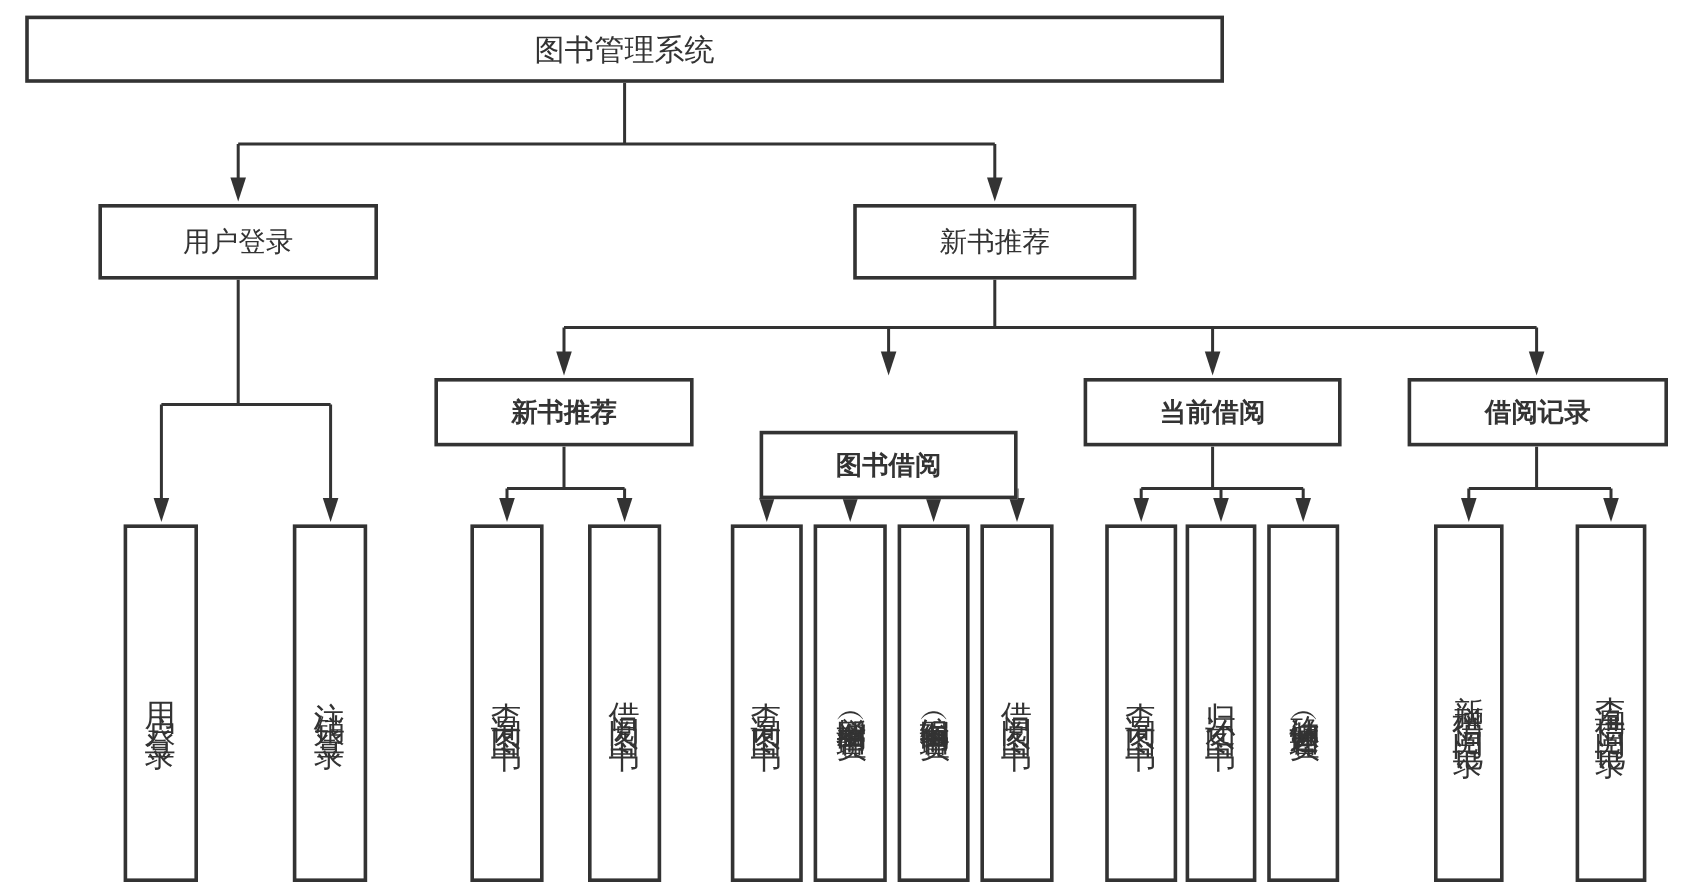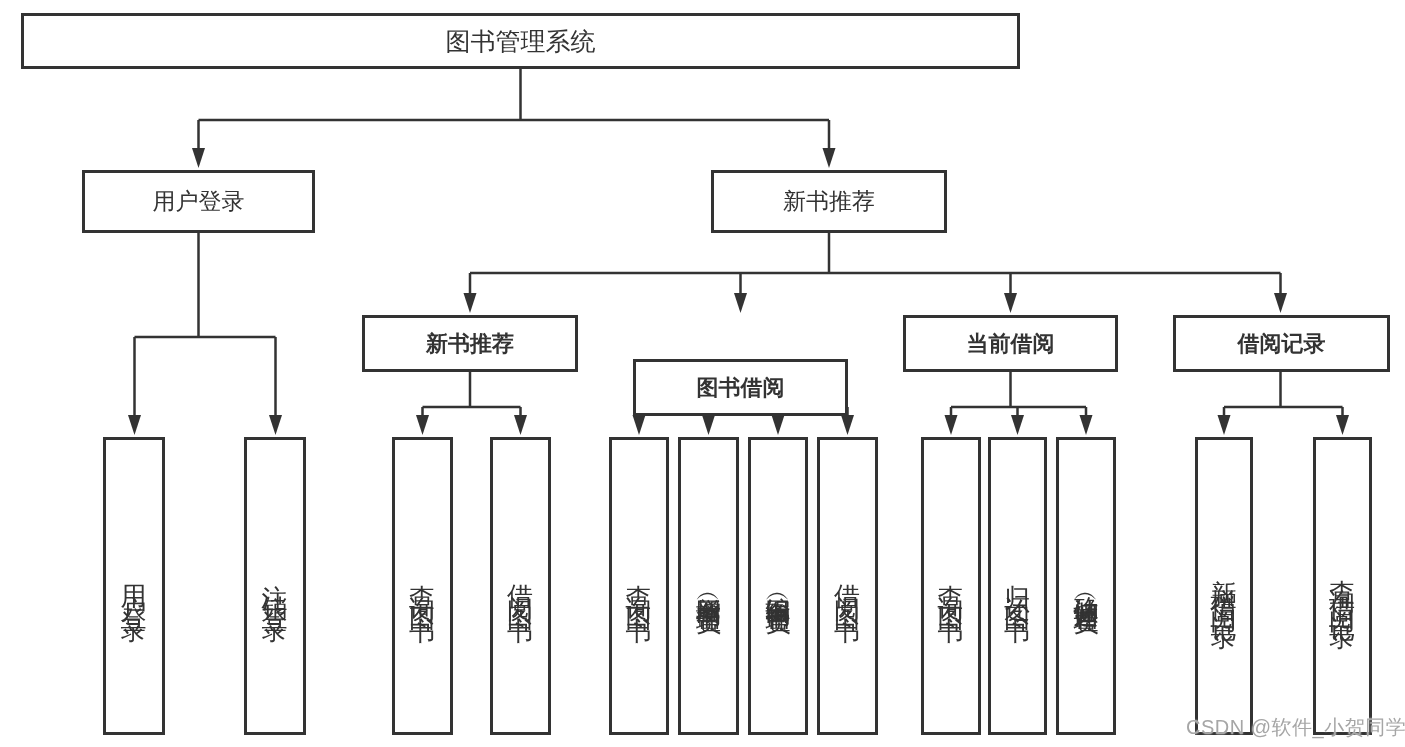--- a/index.html
+++ b/index.html
@@ -162,15 +162,14 @@
   <div class="box leaf" style="left:1056px; width:60px;">
     <span class="vtext tight">确认归还（管理员）</span>
   </div>
   <div class="box leaf" style="left:1195px; width:58px;">
     <span class="vtext med">新增借阅记录</span>
   </div>
   <div class="box leaf" style="left:1313px; width:59px;">
     <span class="vtext med">查询借阅记录</span>
   </div>
 
-  <div class="watermark">CSDN @软件_小贺同学</div>
 
 </div>
 
 </body></html>

